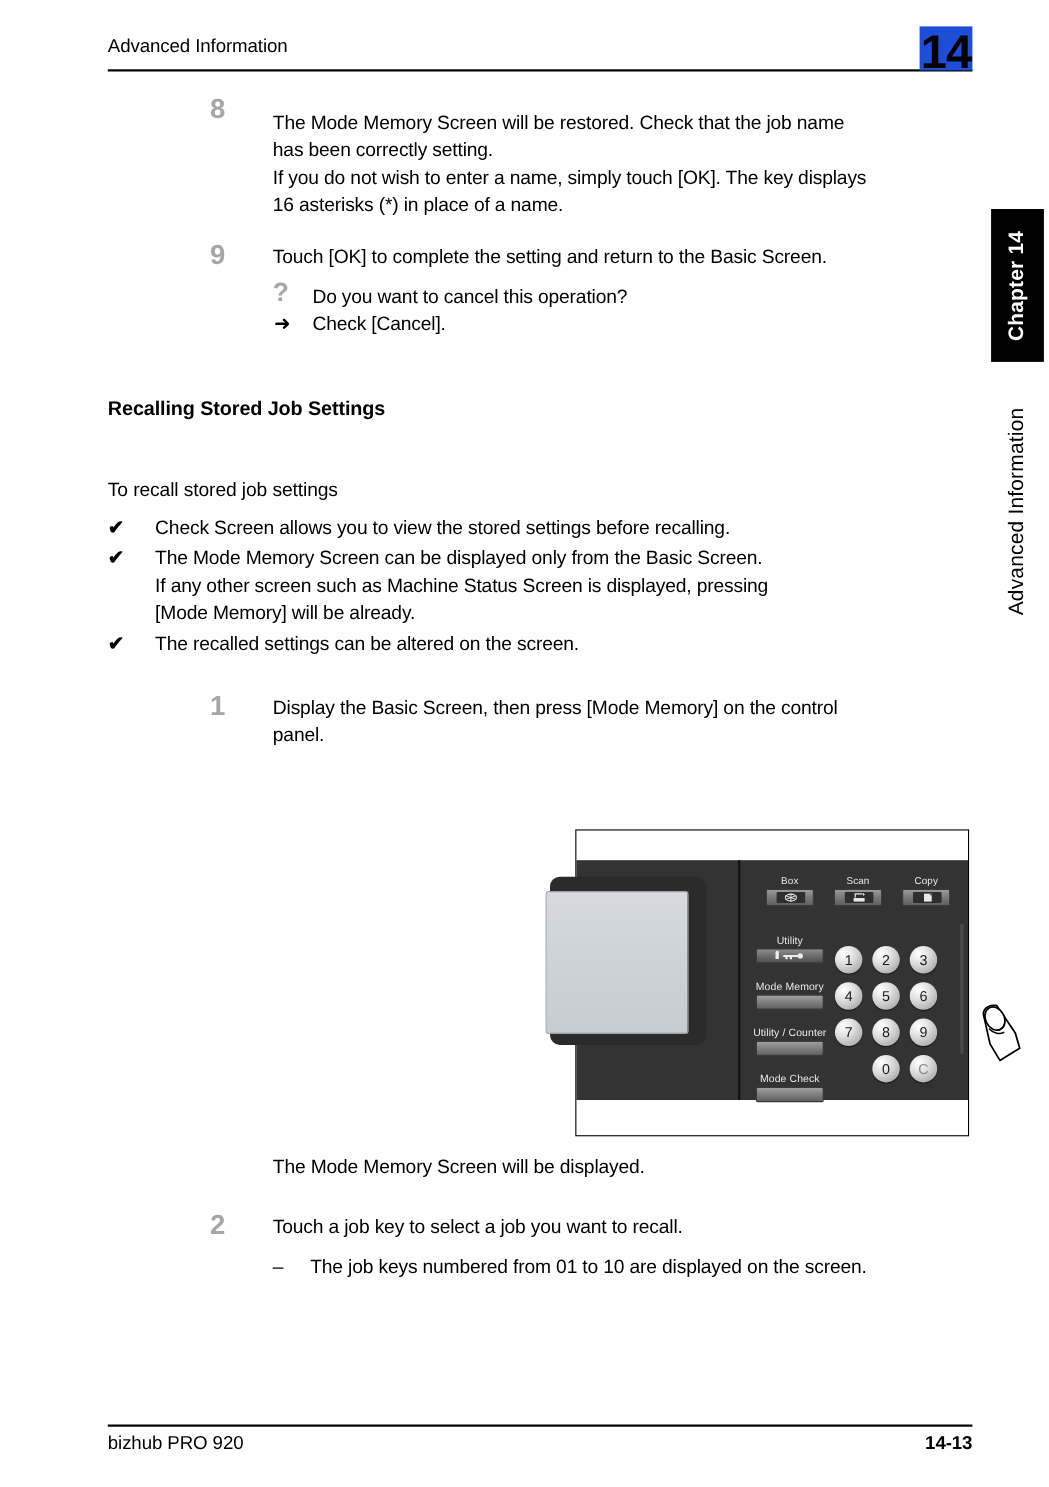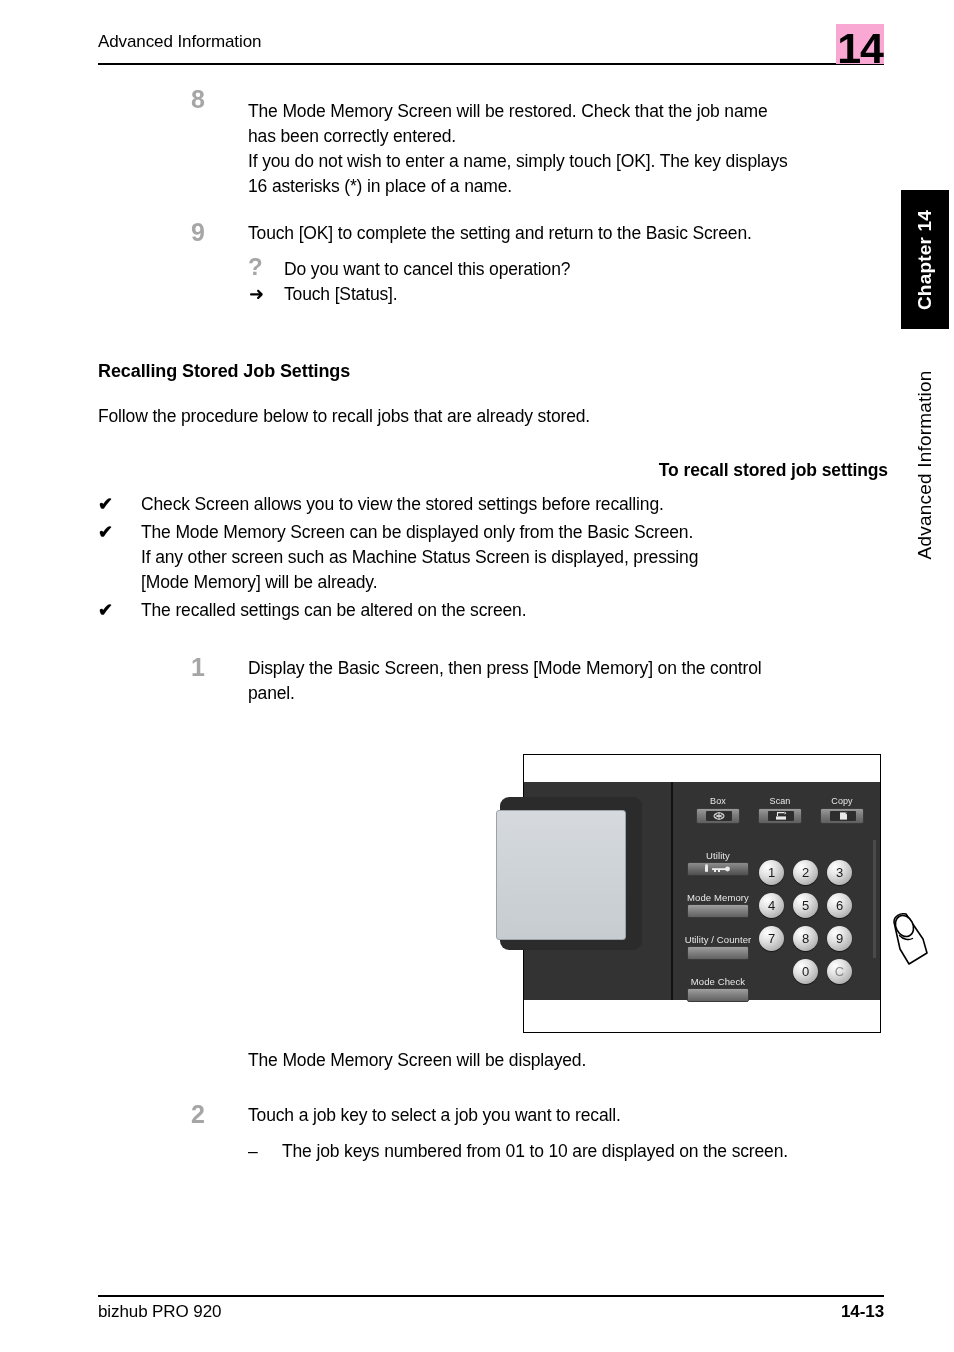--- a/index.html
+++ b/index.html
@@ -38,21 +38,21 @@
   .header-rule {
     position: absolute;
     left: 98px; top: 63px;
     width: 786px; height: 2px;
     background: #000;
   }
   .header-chapnum {
     position: absolute;
     left: 836px; top: 24px;
     width: 48px; height: 40px;
-    background: #f9a8d4;
+    background: #1d4ed8;
     text-align: center;
   }
   .header-chapnum span {
     position: absolute;
     right: 1px; bottom: -6px;
     font-size: 43px;
     font-weight: bold;
     line-height: 43px;
     letter-spacing: -1px;
     color: #000;
@@ -150,26 +150,25 @@
   .h-sub {
     font-size: 18px;
     font-weight: bold;
     letter-spacing: -0.1px;
     color: #000;
     margin: 0;
     line-height: 22px;
   }
   .h-sub2 {
     font-size: 17.5px;
-    font-weight: bold;
+    font-weight: normal;
     letter-spacing: -0.1px;
     color: #000;
     margin: 0;
     line-height: 22px;
-    text-align: right;
   }
 
   
   .check-item {
     position: relative;
     padding-left: 43px;
     margin-bottom: 3px;
   }
   .check-item .tick {
     position: absolute;
@@ -379,47 +378,46 @@
   <div class="side-tab-sub">
     <div class="vtext">Advanced Information</div>
   </div>
 
   <div class="content">
 
     <div class="step">
       <div class="num">8</div>
       <div class="gap-s"></div>
       <p class="para">The Mode Memory Screen will be restored. Check that the job name</p>
-      <p class="para">has been correctly entered.</p>
+      <p class="para">has been correctly setting.</p>
       <p class="para">If you do not wish to enter a name, simply touch [OK]. The key displays</p>
       <p class="para">16 asterisks (*) in place of a name.</p>
     </div>
 
     <div class="gap-m"></div>
 
     <div class="step">
       <div class="num">9</div>
       <p class="para">Touch [OK] to complete the setting and return to the Basic Screen.</p>
       <div class="gap-s"></div>
       <div class="qa-block">
         <span class="qa-mark">?</span>
         <p class="para">Do you want to cancel this operation?</p>
       </div>
       <div class="qa-block">
         <span class="qa-arrow">➜</span>
-        <p class="para">Touch [Status].</p>
+        <p class="para">Check [Cancel].</p>
       </div>
     </div>
 
     <div class="gap-xl"></div>
     <div class="gap-s"></div>
 
     <h3 class="h-sub">Recalling Stored Job Settings</h3>
     <div class="gap-m"></div>
-    <p class="para">Follow the procedure below to recall jobs that are already stored.</p>
 
     <div class="gap-l"></div>
 
     <h4 class="h-sub2">To recall stored job settings</h4>
     <div class="gap-s"></div>
 
     <div class="check-item">
       <span class="tick">✔</span>
       <p class="para">Check Screen allows you to view the stored settings before recalling.</p>
     </div>

